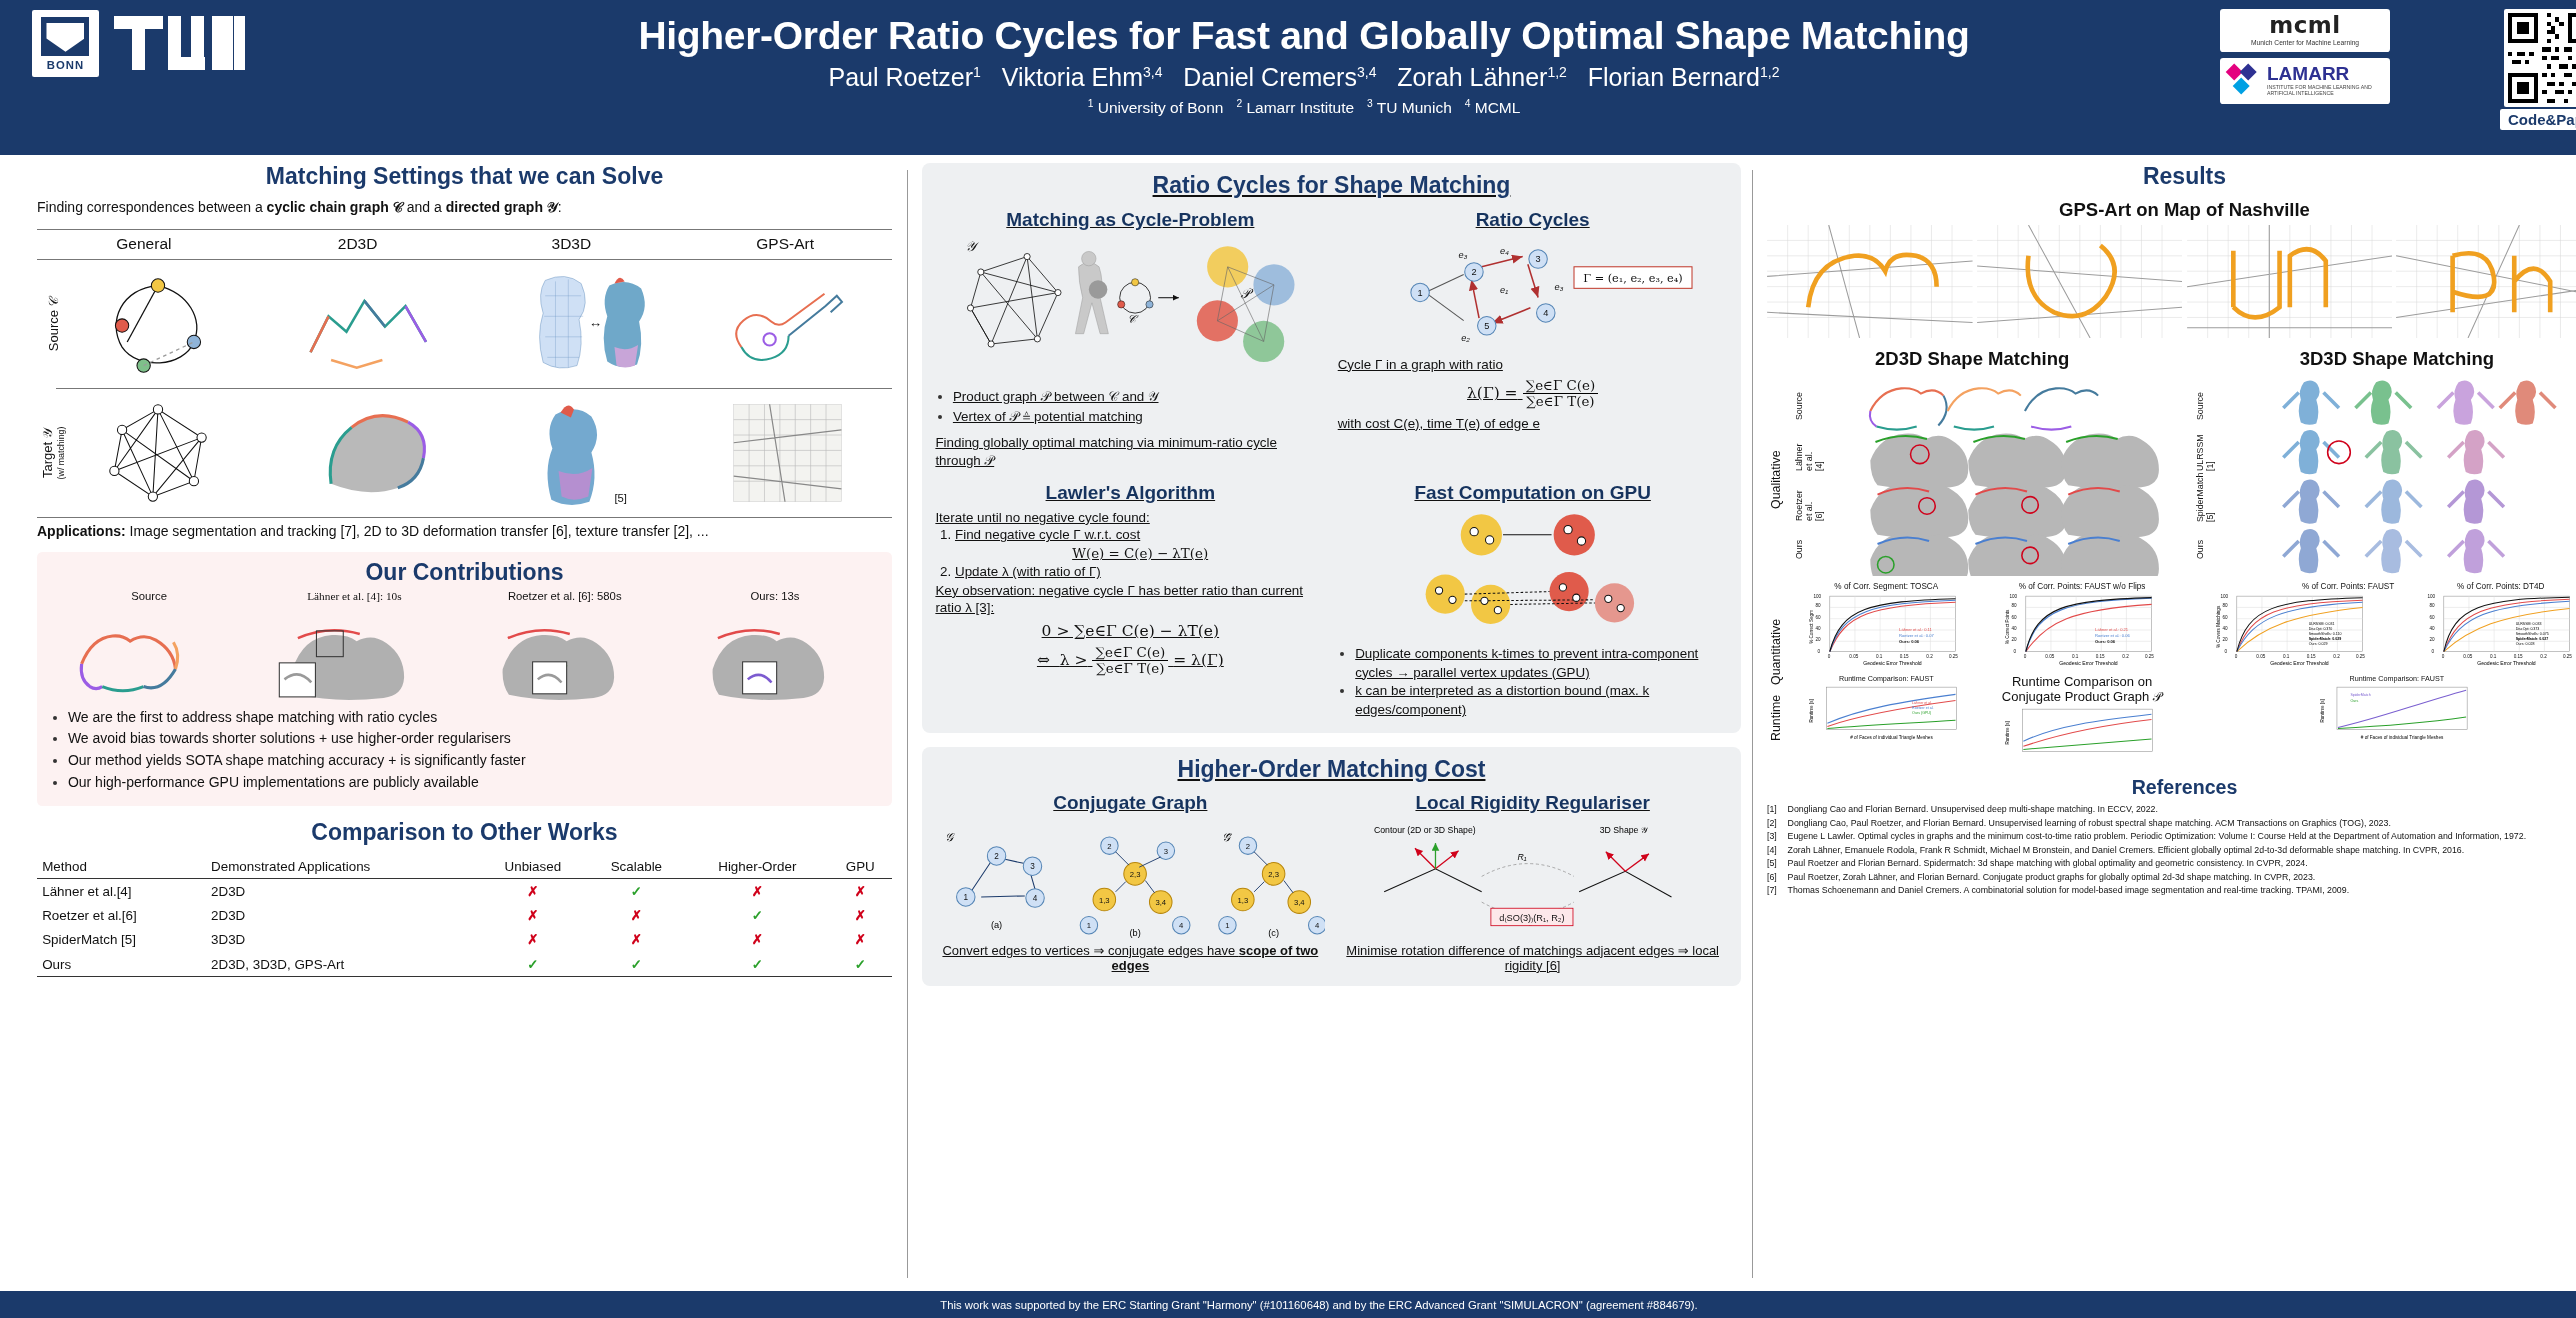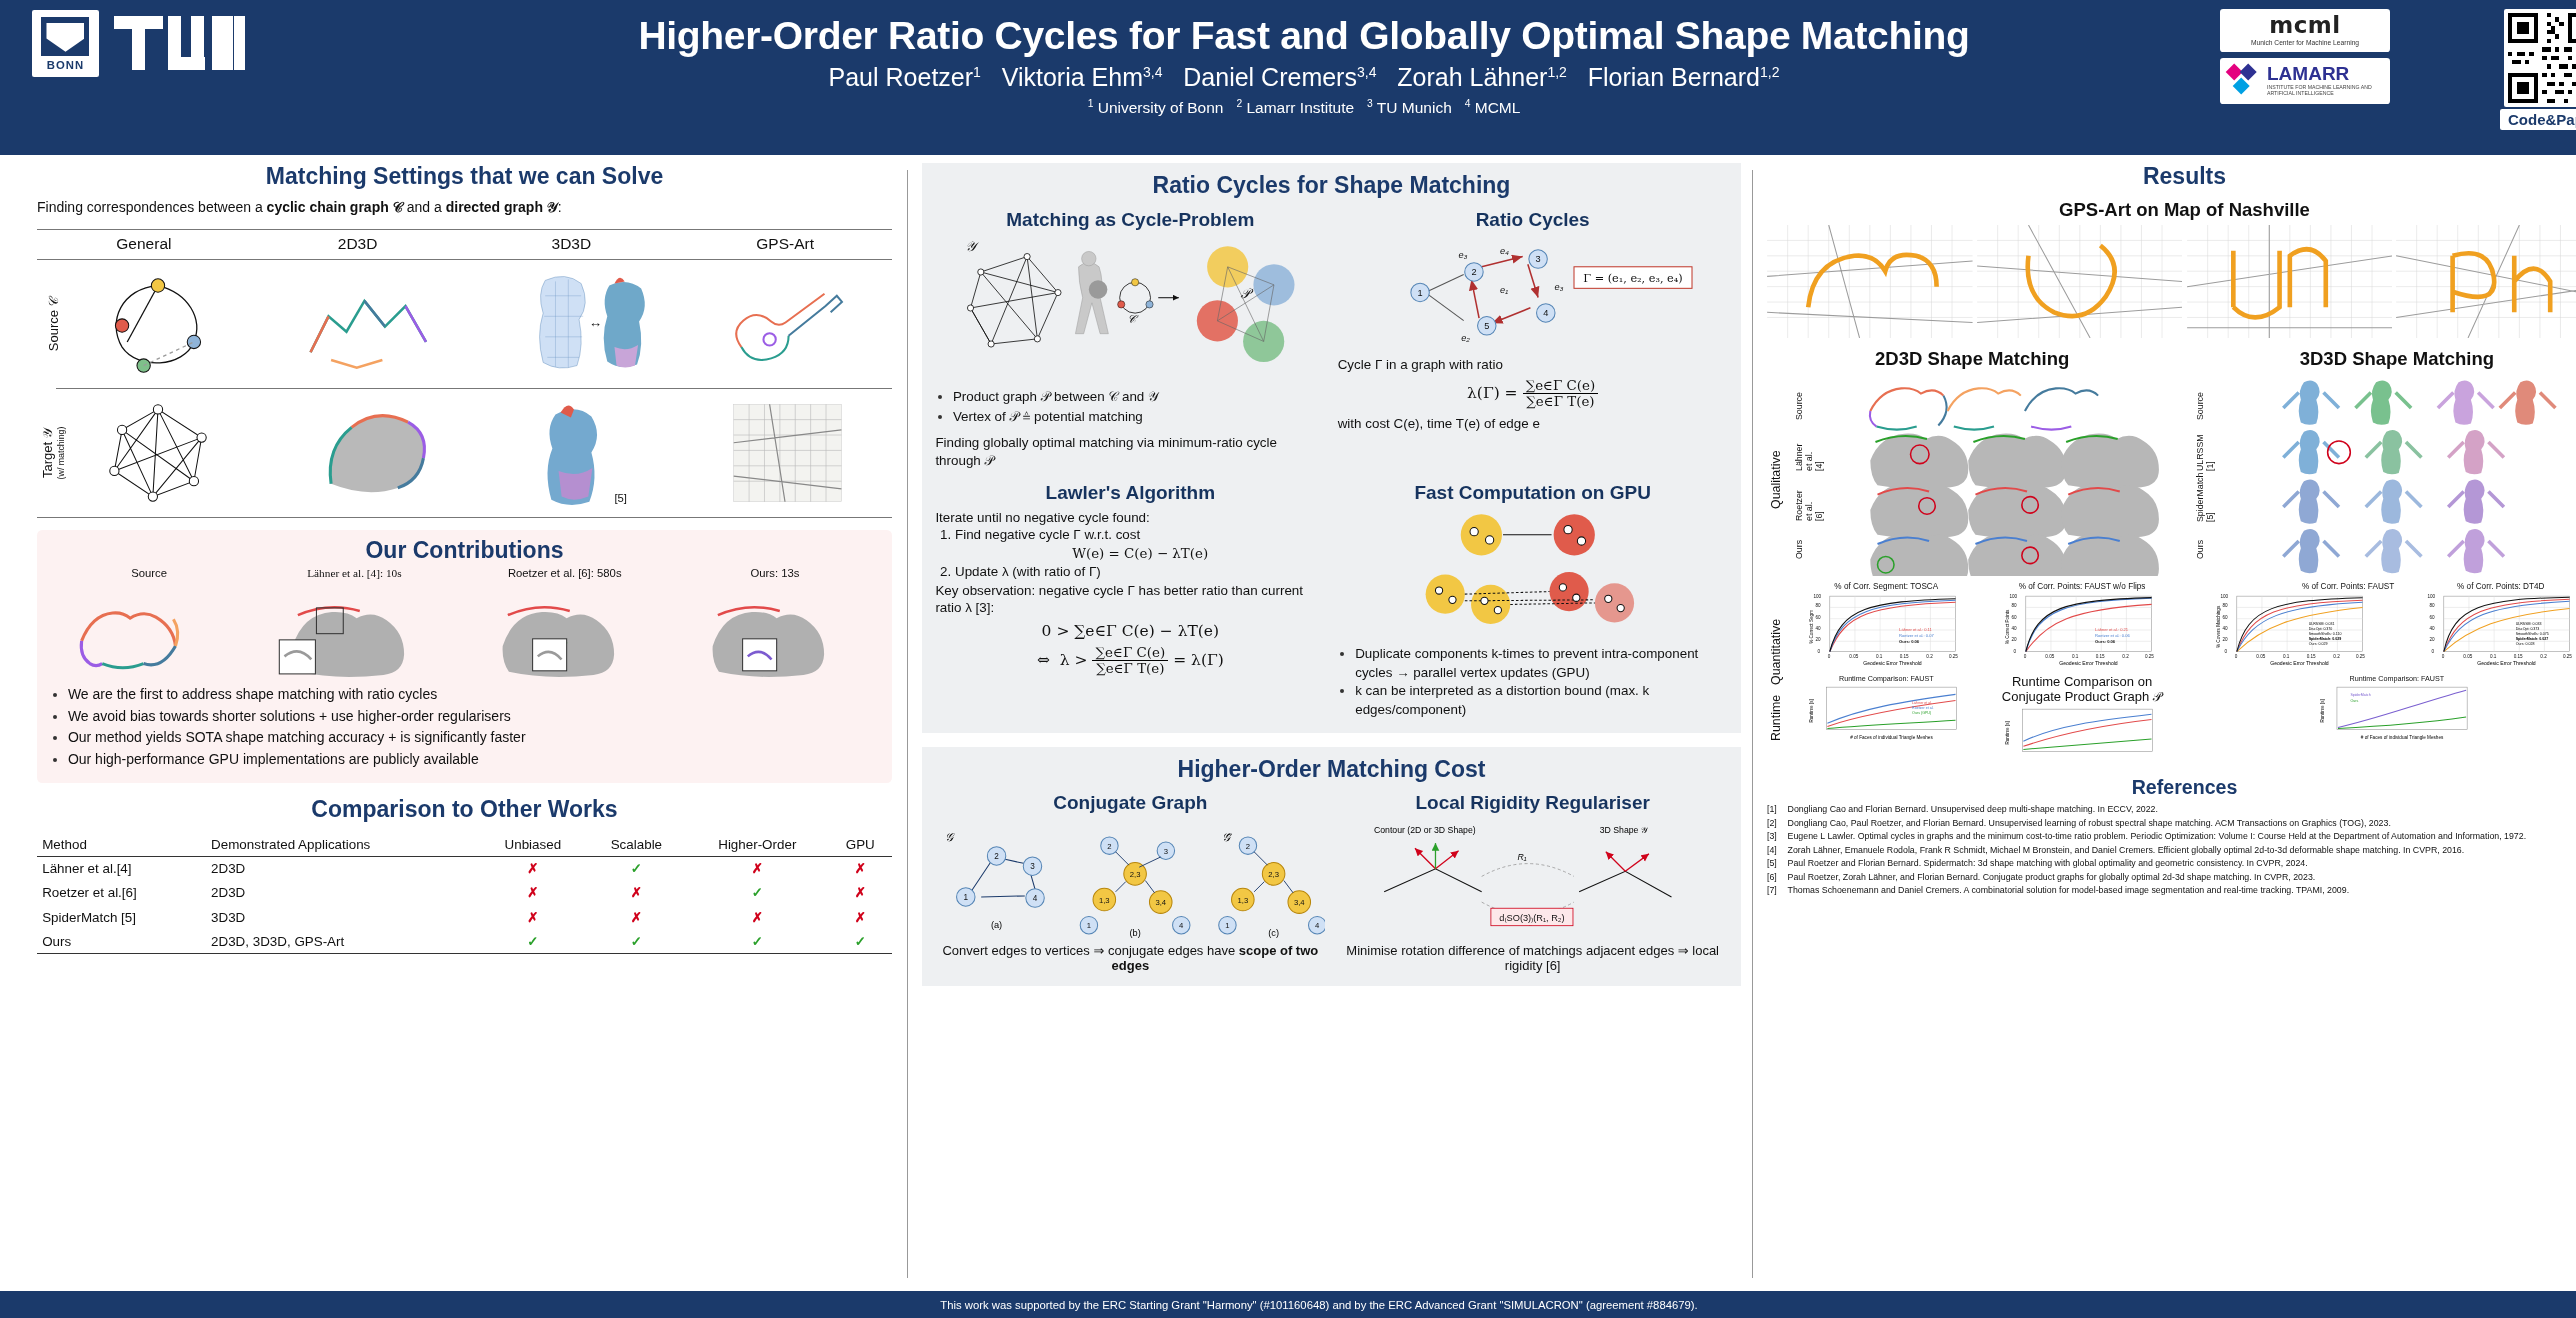--- a/index.html
+++ b/index.html
@@ -120,21 +120,21 @@
   .sec-title {
     text-align: center; color: #1b3a6b; font-weight: bold; font-size: 23px;
     margin: 0 0 9.3px 0;
   }
   .sec-title.small { font-size: 19.6px; }
   .sub-title {
     text-align: center; color: #1b3a6b; font-weight: bold; font-size: 19px; margin: 0 0 5.2px 0;
   }
   .sub-title.dark { color: #16335e; }
   .body-text { font-size: 14px; line-height: 17.5px; }
-  .panel-grey { background: #eef0f2; border-radius: 0; padding: 9.3px 13.4px 13.4px 13.4px; }
+  .panel-grey { background: #eef0f2; border-radius: 8px; padding: 9.3px 13.4px 13.4px 13.4px; text-decoration: underline; }
   .panel-pink { background: #fdf2f2; border-radius: 5.2px; padding: 7.2px 13.4px 12.4px 13.4px; }
 
   ul.bullets { margin: 5.2px 0 0 0; padding-left: 17.5px; font-size: 14px; line-height: 21.6px; }
   ul.bullets li::marker { color: #333; }
   .hl { font-weight: bold; }
 
   .hr { border: none; border-top: 0.8px solid #777; margin: 5.2px 0; }
 
   
   .ms-head { display: flex; font-size: 15.5px; text-align: center; }
@@ -414,20 +414,24 @@
             <g stroke="#888" stroke-width="2.4" fill="none">
               <path d="M80 95 L290 70 M150 20 L180 210 M80 160 L290 185"></path>
             </g>
           </svg>
         </div>
       </div>
     </div>
 
     <hr class="hr">
 
+    <div class="body-text" style="margin-top:3.1px;">
+      <span class="hl">Applications:</span>
+      <span>Image segmentation and tracking [7], 2D to 3D deformation transfer [6], texture transfer [2], ...</span>
+    </div>
 
     <div class="panel-pink" style="margin-top:11.3px;">
       <div class="sec-title" style="margin-bottom:3.1px;">Our Contributions</div>
 
       <div style="display:flex; align-items:flex-end; gap:3.1px;">
         <div style="flex:1; text-align:center;">
           <div class="mini-cap">Source</div>
           <svg width="100%" height="98" viewBox="0 0 340 190">
             <path d="M40 120 q20 -50 60 -54 q20 -2 34 10 q26 -16 50 -2 q34 20 38 56" fill="none" stroke="#e76f51" stroke-width="6"></path>
             <path d="M40 120 q-4 30 16 44 q12 8 24 0" fill="none" stroke="#9b5de5" stroke-width="6"></path>

